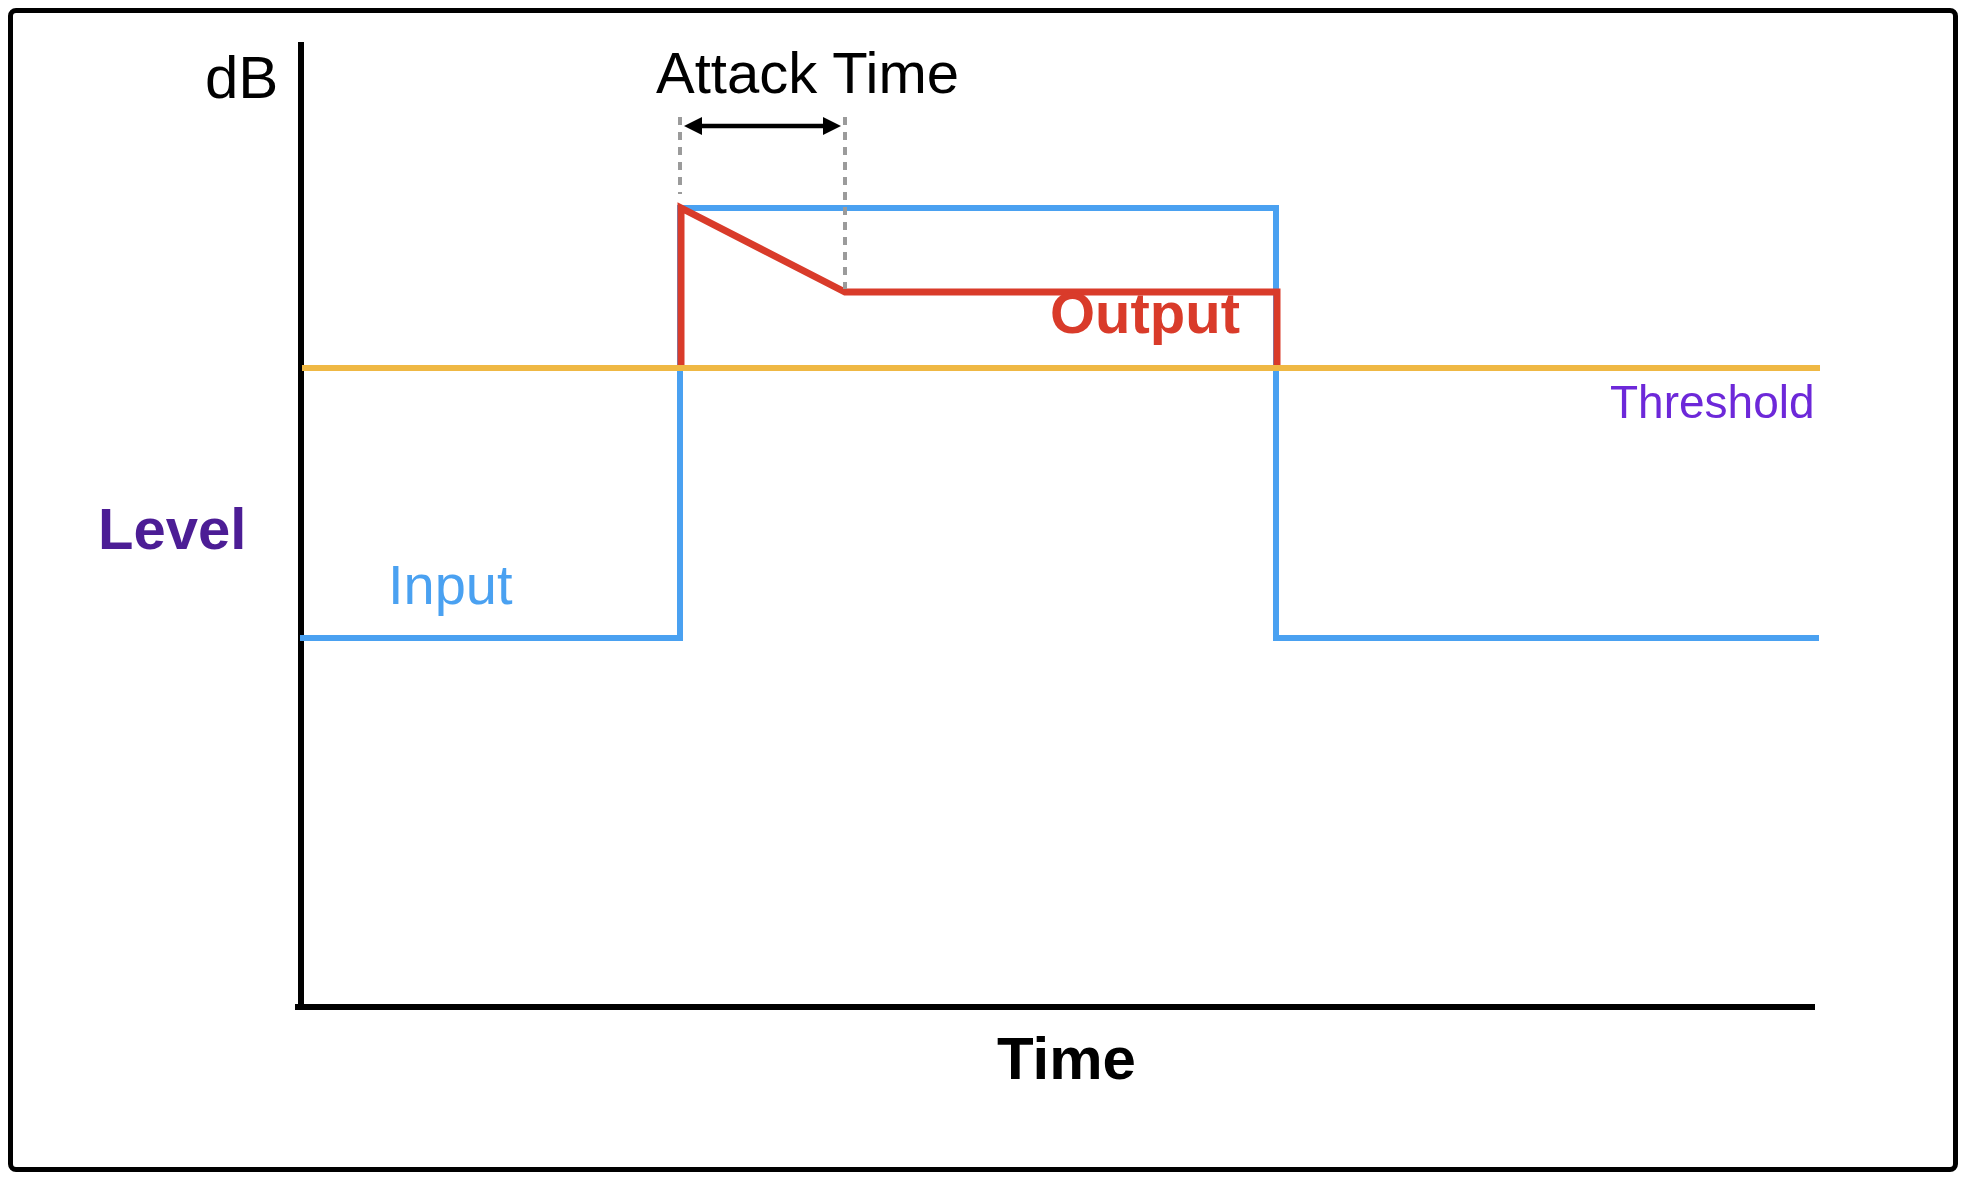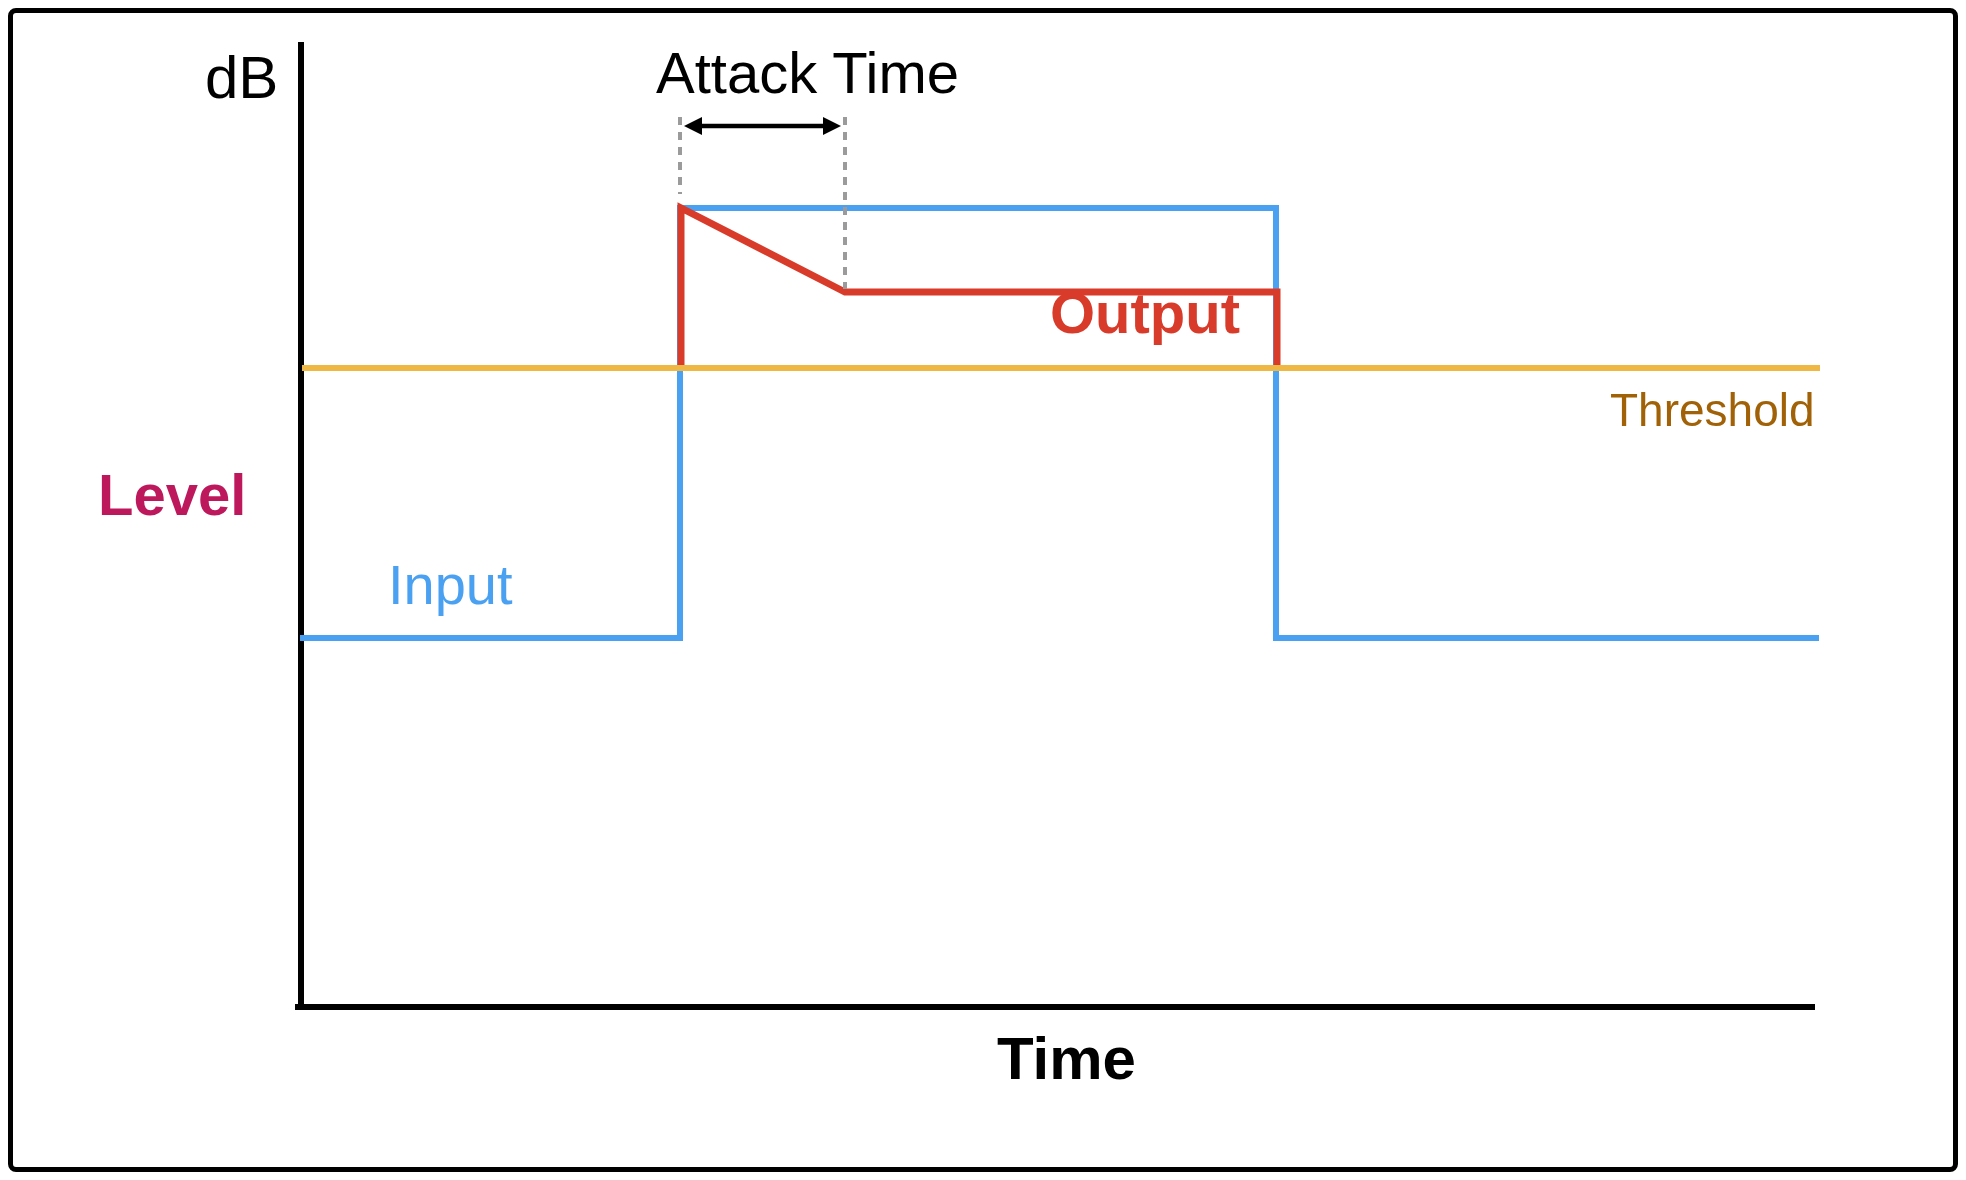--- a/index.html
+++ b/index.html
@@ -30,43 +30,42 @@
     white-space: nowrap;
     user-select: none;
   }
   .lbl-db {
     left: 205px; top: 48px;
     font-size: 60px;
     font-weight: 400;
     color: #000000;
   }
   .lbl-level {
-    left: 98px; top: 466px;
+    left: 98px; top: 500px;
     font-size: 58px;
     font-weight: 700;
-    color: #be185d;
+    color: #4c1d95;
   }
   .lbl-input {
     left: 388px; top: 557px;
     font-size: 56px;
     font-weight: 400;
     color: #4AA1F1;
   }
   .lbl-output {
     left: 1050px; top: 284px;
     font-size: 58px;
     font-weight: 700;
     color: #D93B2A;
   }
   .lbl-threshold {
     left: 1610px; top: 379px;
     font-size: 46px;
     font-weight: 400;
-    color: #a16207;
-    margin-top: 8px;
+    color: #6d28d9;
   }
   .lbl-time {
     left: 997px; top: 1029px;
     width: 200px;
     font-size: 60px;
     font-weight: 700;
     color: #000000;
   }
   .lbl-attack {
     left: 656px; top: 44px;

